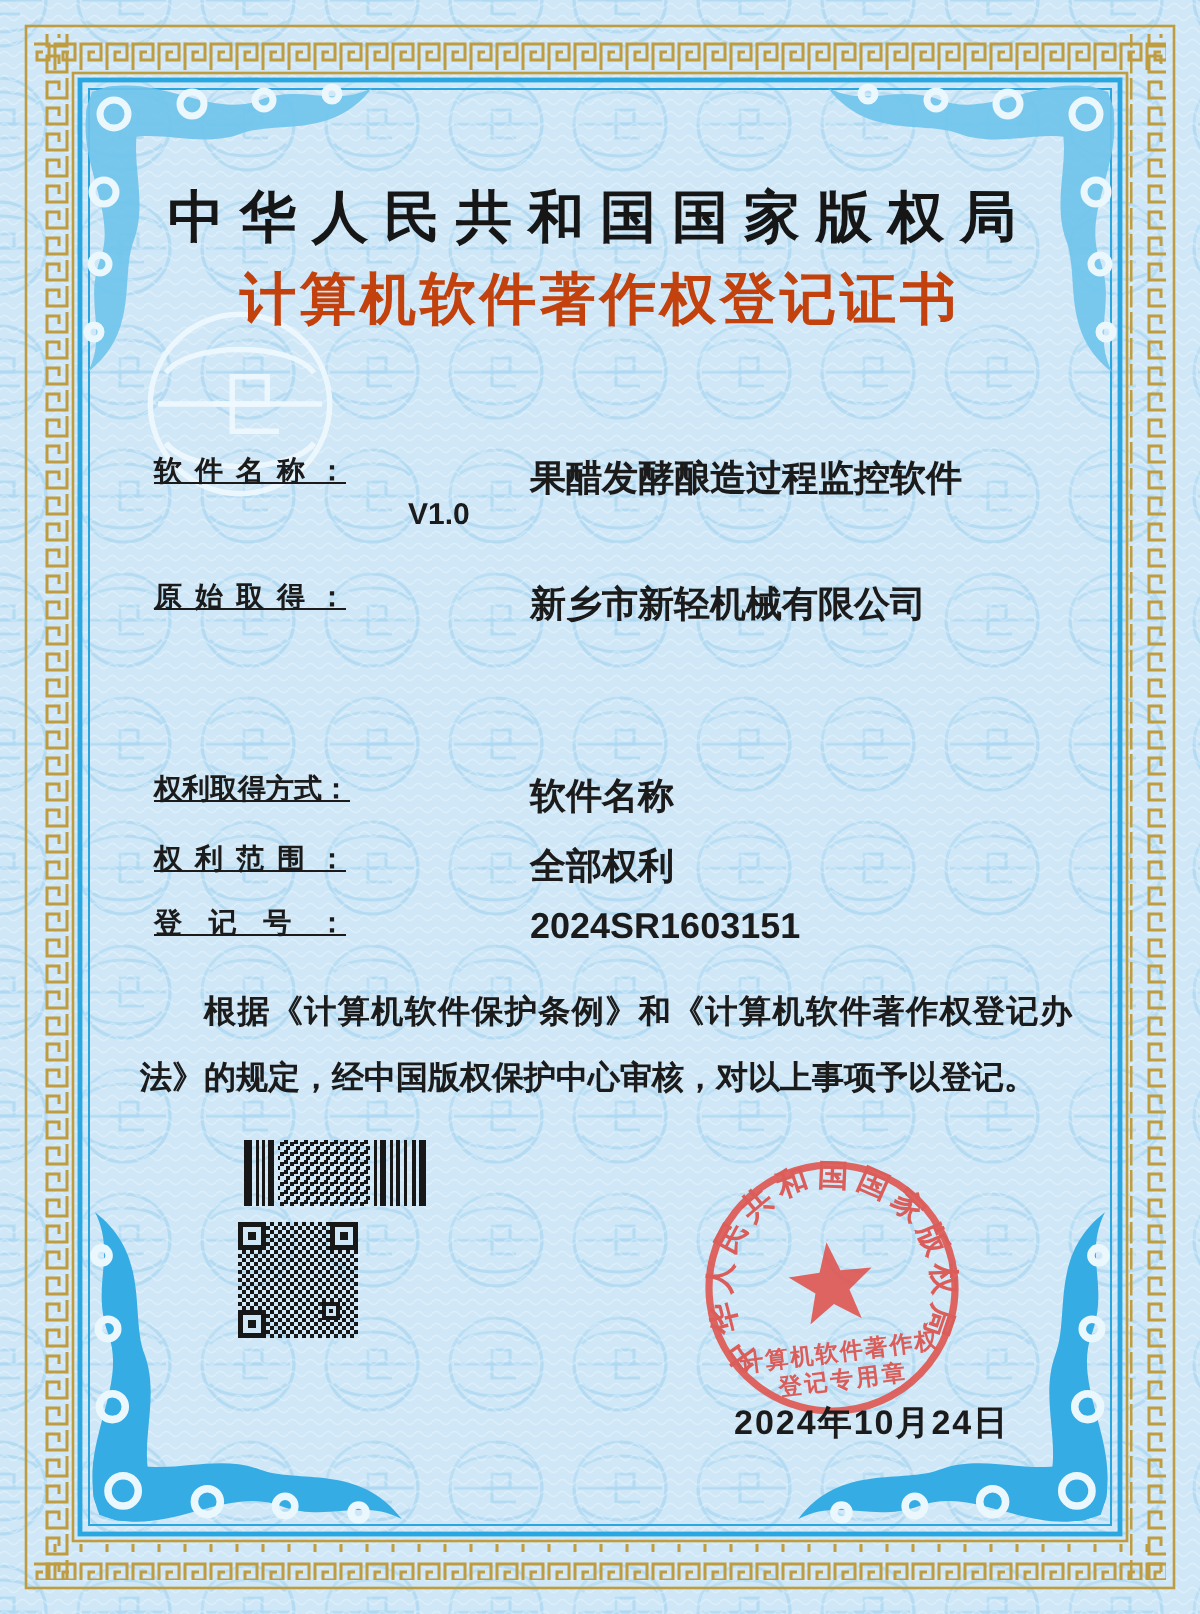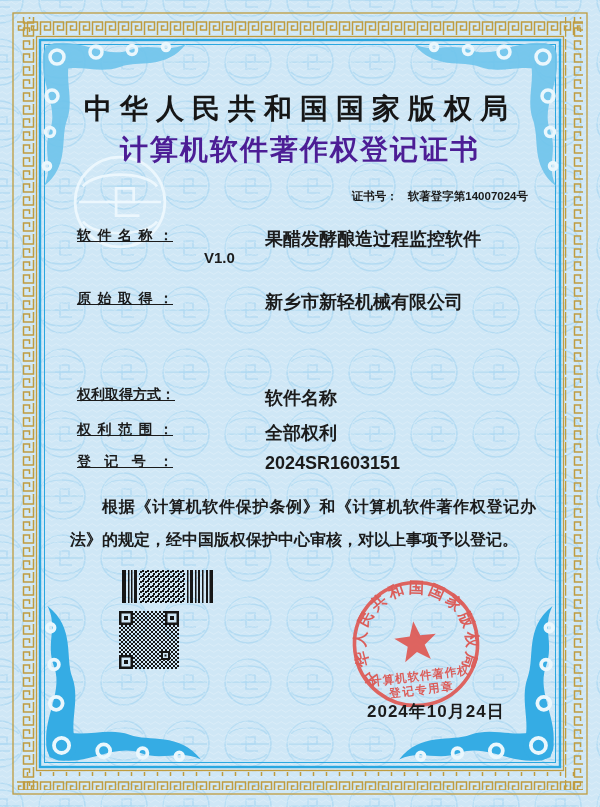--- a/index.html
+++ b/index.html
@@ -16,21 +16,21 @@
   .abs{position:absolute;}
   .title1{
     left:0;right:0;top:90px;text-align:center;
     font-family:"Liberation Serif","DejaVu Serif",serif;
     font-weight:700;font-size:28px;letter-spacing:8px;color:#161616;
     white-space:nowrap;
   }
   .title2{
     left:0;right:0;top:131px;text-align:center;
     font-family:"Liberation Serif","DejaVu Serif",serif;
-    font-weight:700;font-size:28px;letter-spacing:2px;color:#4c1d95;
+    font-weight:700;font-size:28px;letter-spacing:2px;color:#c2410c;
     white-space:nowrap;
   }
   .certno{
     top:189px;right:72px;
     font-size:11.5px;font-weight:700;white-space:nowrap;
   }
   .certno .lbl{margin-right:10px;}
   .frow{white-space:nowrap;}
   .flabel{
     display:inline-block;width:96px;
@@ -139,23 +139,20 @@
     </g>
     <g transform="translate(600,807) scale(-1.08,-1.08)">
       <use href="#flourish" fill="#35ace4"></use>
       <use href="#flourishCurls"></use>
     </g>
   </svg>
 
   <div class="abs title1">中华人民共和国国家版权局</div>
   <div class="abs title2">计算机软件著作权登记证书</div>
 
-  <div class="abs certno">
-    <span class="lbl">证书号：</span><span>软著登字第14007024号</span>
-  </div>
 
   <div class="abs frow" style="left:77px;top:227px;">
     <span class="flabel">软件名称：</span>
     <span class="fvalue">果醋发酵酿造过程监控软件</span>
   </div>
   <div class="abs" style="left:188px;top:249px;font-size:15px;font-weight:700;margin-left:16px;">V1.0</div>
 
   <div class="abs frow" style="left:77px;top:290px;">
     <span class="flabel">原始取得：</span>
     <span class="fvalue">新乡市新轻机械有限公司</span>

